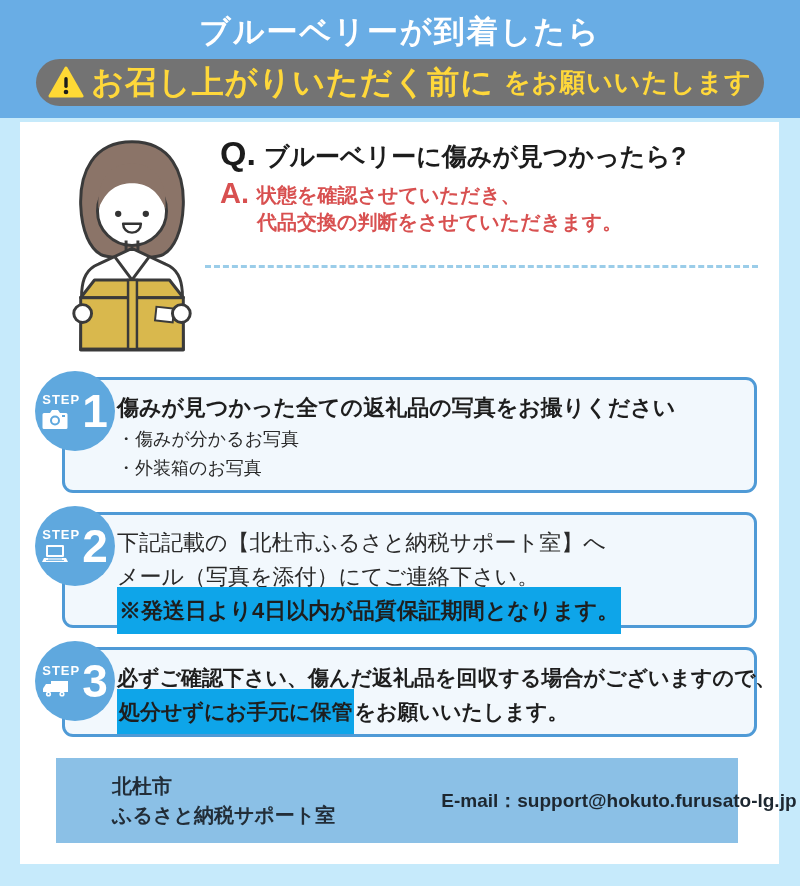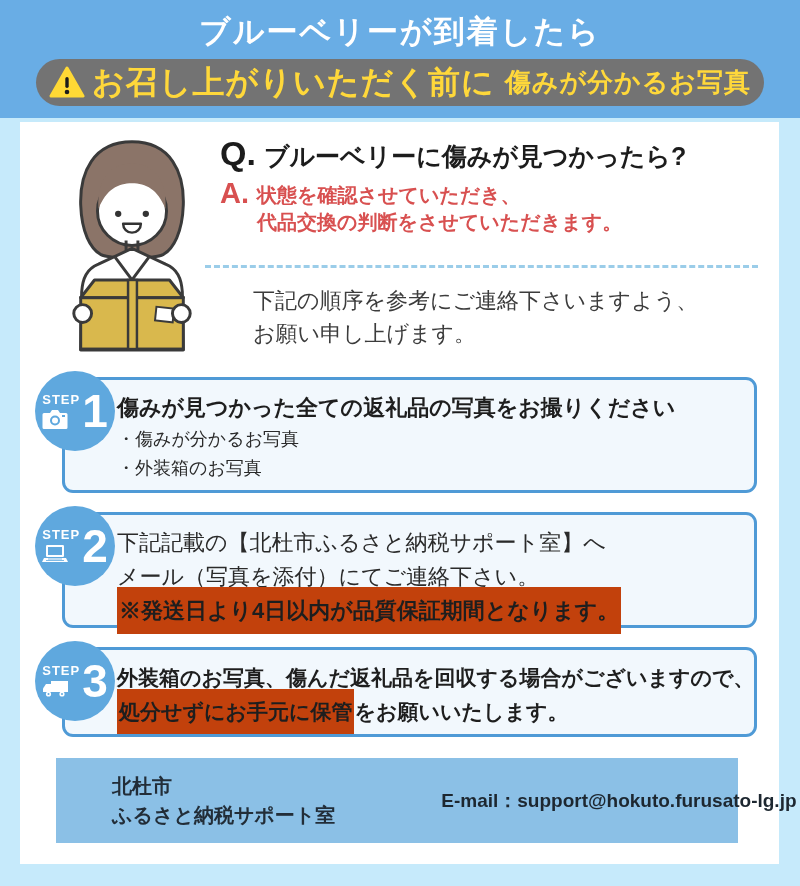--- a/index.html
+++ b/index.html
@@ -38,21 +38,21 @@
         border:3px solid #4f9ad6; border-radius:11px; box-sizing:border-box;}
   .step1{top:255px; height:116px;}
   .step2{top:390px; height:116px;}
   .step3{top:525px; height:90px;}
   .step .body{padding:11px 10px 0 52px; white-space:nowrap;}
   .s-line1{font-size:22px; font-weight:bold; color:#1e1e1e; line-height:1.55;}
   .s-line{font-size:22px; color:#2a2a2a; line-height:1.55;}
   .s-bullet{font-size:18px; color:#2a2a2a; line-height:1.6;}
   .s-bold{font-size:22px; font-weight:bold; color:#1e1e1e; line-height:1.55;}
   .s3-line{font-size:21px; font-weight:bold; color:#1e1e1e; line-height:1.6;}
-  .hl{background:#c2410c; padding:11px 2px;}
+  .hl{background:#0ea5e9; padding:11px 2px;}
 
   .badge{position:absolute; left:-30px; top:-9px; width:80px; height:80px; border-radius:50%;
          background:#5fa8de; display:flex; align-items:center; justify-content:center; z-index:2;}
   .badge .col{display:flex; flex-direction:column; align-items:flex-start; margin-right:2px;}
   .badge .stp{color:#ffffff; font-weight:bold; font-size:13px; letter-spacing:1px; line-height:1;}
   .badge .ic{margin-top:3px; display:flex;}
   .badge .num{color:#ffffff; font-weight:bold; font-size:46px; line-height:1;}
 
   
   .contact{position:absolute; left:36px; top:636px; width:682px; height:85px; background:#8bc0e6;
@@ -70,21 +70,21 @@
     <div class="title">ブルーベリーが到着したら</div>
     <div class="banner">
       <span class="warn-ic">
         <svg width="36" height="33" viewBox="0 0 36 33">
           <path d="M18 2 L34 30 L2 30 Z" fill="#ffd935" stroke="#ffd935" stroke-width="3" stroke-linejoin="round"></path>
           <rect x="16.3" y="11" width="3.4" height="11" rx="1.7" fill="#1c1c1c"></rect>
           <circle cx="18" cy="26" r="2.3" fill="#1c1c1c"></circle>
         </svg>
       </span>
       <span class="bmain">お召し上がりいただく前に</span>
-      <span class="bsub">傷みが分かるお写真</span>
+      <span class="bsub">をお願いいたします</span>
     </div>
   </div>
 
   <div class="panel">
 
     <div class="illus">
       <svg width="158" height="222" viewBox="0 0 160 225">
         <path d="M80 12 C40 12 27 44 28 76 C29 104 38 120 48 126 C58 131 102 131 112 126 C122 120 131 104 132 76 C133 44 120 12 80 12 Z" fill="#8b7468" stroke="#3a3a3a" stroke-width="3" stroke-linejoin="round"></path>
         <circle cx="80" cy="82" r="35" fill="#ffffff" stroke="#3a3a3a" stroke-width="3"></circle>
         <path d="M46 80 C44 46 62 34 80 34 C98 34 116 46 114 80 C106 60 94 54 80 54 C66 54 54 60 46 80 Z" fill="#8b7468"></path>
@@ -111,24 +111,20 @@
     <div class="ablock">
       <span class="alabel">A.</span>
       <div class="atext">
         <div>状態を確認させていただき、</div>
         <div>代品交換の判断をさせていただきます。</div>
       </div>
     </div>
 
     <div class="dash"></div>
 
-    <div class="note">
-      <div>下記の順序を参考にご連絡下さいますよう、</div>
-      <div>お願い申し上げます。</div>
-    </div>
 
     <div class="step step1">
       <div class="badge">
         <span class="col">
           <span class="stp">STEP</span>
           <span class="ic">
             <svg width="26" height="21" viewBox="0 0 26 21">
               <path d="M8 4 L10 1 h6 l2 3 h6 a1.5 1.5 0 0 1 1.5 1.5 v13 a1.5 1.5 0 0 1 -1.5 1.5 H2 a1.5 1.5 0 0 1 -1.5 -1.5 v-13 A1.5 1.5 0 0 1 2 4 Z" fill="#ffffff"></path>
               <circle cx="13" cy="11.5" r="5" fill="#5fa8de"></circle>
               <circle cx="13" cy="11.5" r="3" fill="#ffffff"></circle>
@@ -178,21 +174,21 @@
               <circle cx="6.5" cy="14" r="2.6" fill="#ffffff"></circle>
               <circle cx="6.5" cy="14" r="1" fill="#5fa8de"></circle>
               <circle cx="20" cy="14" r="2.6" fill="#ffffff"></circle>
               <circle cx="20" cy="14" r="1" fill="#5fa8de"></circle>
             </svg>
           </span>
         </span>
         <span class="num">3</span>
       </div>
       <div class="body">
-        <div class="s3-line">外装箱のお写真、傷んだ返礼品を回収する場合がございますので、</div>
+        <div class="s3-line">必ずご確認下さい、傷んだ返礼品を回収する場合がございますので、</div>
         <div class="s3-line">
           <span class="hl">処分せずにお手元に保管</span><span>をお願いいたします。</span>
         </div>
       </div>
     </div>
 
     <div class="contact">
       <div class="org">
         <div>北杜市</div>
         <div>ふるさと納税サポート室</div>

